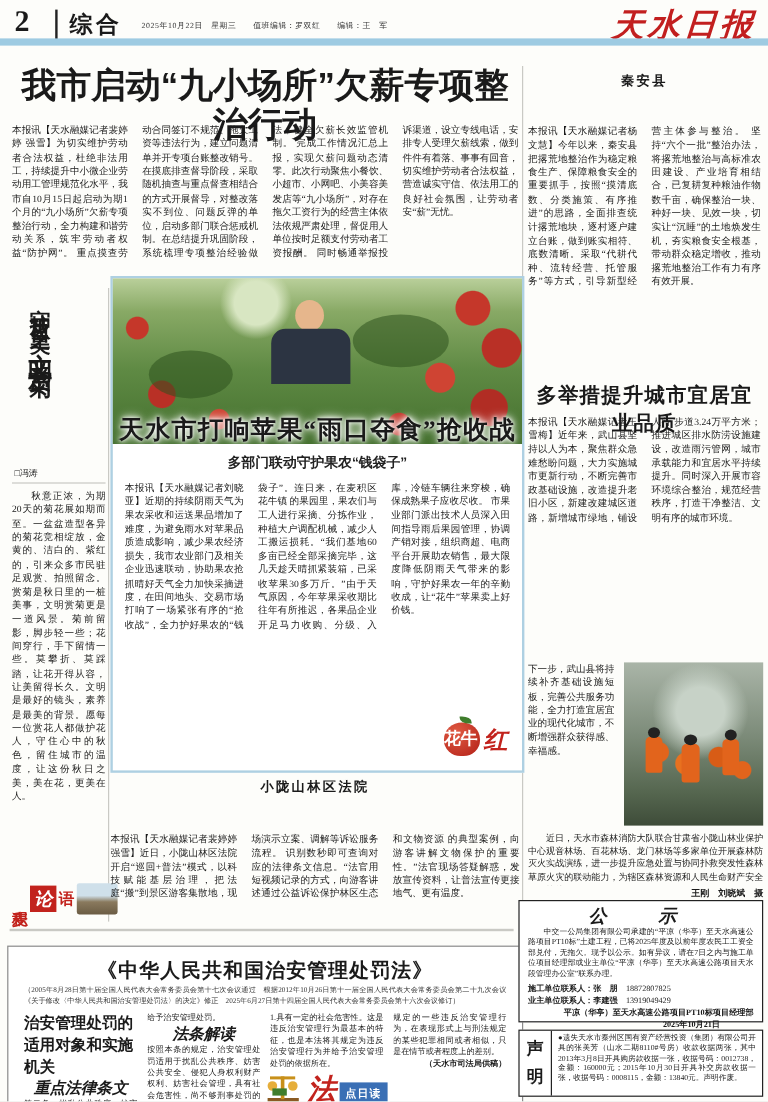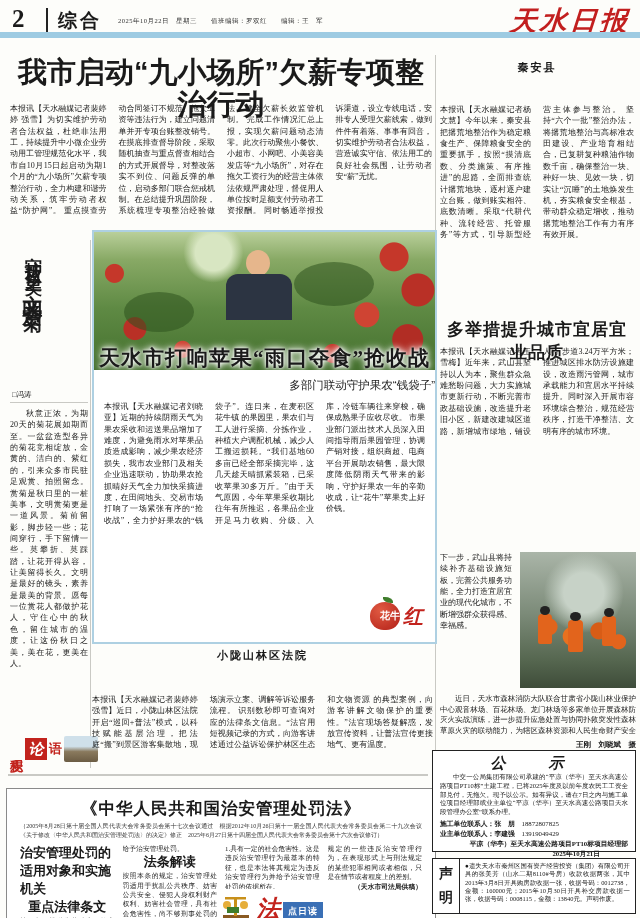--- a/index.html
+++ b/index.html
@@ -42,24 +42,24 @@
       radial-gradient(circle at 12% 70%, #b93026 0 11px, transparent 12px),
       radial-gradient(circle at 26% 85%, #cf4433 0 8px, transparent 9px),
       radial-gradient(circle at 70% 88%, #c5372a 0 9px, transparent 10px),
       radial-gradient(circle at 35% 15%, #d8e6c2 0 18px, transparent 30px),
       linear-gradient(180deg,#b9cf9a 0%,#88a965 20%,#5f8a44 55%,#44702e 100%);}
   .leafpatch{position:absolute;border-radius:50%;background:rgba(46,82,30,.55);}
   #figure-face{position:absolute;width:24px;height:26px;border-radius:50%;background:#e6b68c;}
   #figure-body{position:absolute;width:66px;height:46px;border-radius:12px 12px 0 0;background:#2c3442;}
   #feature-headline{font-size:21px;font-weight:900;text-align:center;letter-spacing:1px;
      text-shadow:0 0 3px #fff,0 0 6px #fff,0 0 9px #fff;}
-  #feature-sub{font-size:11.5px;text-align:right;color:#222;font-family:"Liberation Sans",sans-serif;}
+  #feature-sub{font-size:11.5px;text-align:center;color:#222;font-family:"Liberation Sans",sans-serif;font-weight:bold;}
   #apple-badge{display:flex;align-items:center;gap:3px;background:#fff;padding:2px;}
   #apple-circle{width:30px;height:28px;border-radius:50% 50% 46% 46%;background:radial-gradient(circle at 35% 30%,#e05a42,#b21f17);
-     color:#fff;font-size:10px;font-weight:bold;display:flex;align-items:center;justify-content:flex-end;position:relative;}
+     color:#fff;font-size:14px;font-weight:bold;display:flex;align-items:center;justify-content:flex-start;position:relative;}
   #apple-leaf{position:absolute;top:-5px;left:13px;width:10px;height:6px;background:#3f7d2c;border-radius:0 80% 0 80%;}
   #apple-hong{font-size:20px;font-weight:900;color:#c2231d;font-style:italic;}
   
   .rhead{font-size:18px;}
   #wushan-photo{position:relative;overflow:hidden;
     background:
       radial-gradient(circle at 25% 55%, #e2641c 0 8px, transparent 9px),
       radial-gradient(circle at 45% 62%, #e8711f 0 9px, transparent 10px),
       radial-gradient(circle at 68% 58%, #d85c16 0 8px, transparent 9px),
       radial-gradient(circle at 85% 66%, #e2641c 0 7px, transparent 8px),
@@ -75,21 +75,21 @@
   .sign{font-size:6.8px;text-align:right;font-weight:bold;}
   #shengming{display:flex;}
   #shengming-label{width:26px;border-right:1px solid #222;display:flex;flex-direction:column;
       align-items:center;justify-content:center;gap:6px;font-size:14px;font-weight:bold;}
   
   #law-box{border:1px solid #8a8a8a;background:#fff;}
   #law-title{text-align:center;font-size:16.5px;font-weight:900;letter-spacing:1px;}
   #law-note{font-size:6px;color:#333;line-height:1.5;text-align:justify;overflow:hidden;}
   .law-col{font-size:6.8px;line-height:1.38;text-align:justify;overflow:hidden;}
   .law-sub{font-weight:bold;font-size:13px;text-align:left;}
-  .law-sub.center{text-align:center;}
+  .law-sub.center{text-align:center;font-style:italic;}
   #law-credit{font-weight:bold;text-align:right;}
   #fadian-logo{display:flex;align-items:flex-end;gap:3px;background:#fff;padding:2px;}
   #fa-char{font-size:24px;font-weight:900;color:#c2231d;font-style:italic;line-height:1;}
   #dianridu{background:#3a6fb5;color:#fff;font-size:9px;font-weight:bold;padding:3px 5px;letter-spacing:1px;}
   
   #maiji-logo{display:flex;align-items:center;gap:2px;}
   #maiji-text{color:#c2231d;font-size:13px;font-weight:bold;writing-mode:vertical-rl;text-orientation:upright;line-height:1;}
   #lun-box{width:22px;height:22px;background:#c2231d;color:#fff;font-size:15px;font-weight:bold;
       display:flex;align-items:center;justify-content:center;font-style:italic;}
   #yu-char{color:#c2231d;font-size:13px;font-weight:bold;}

